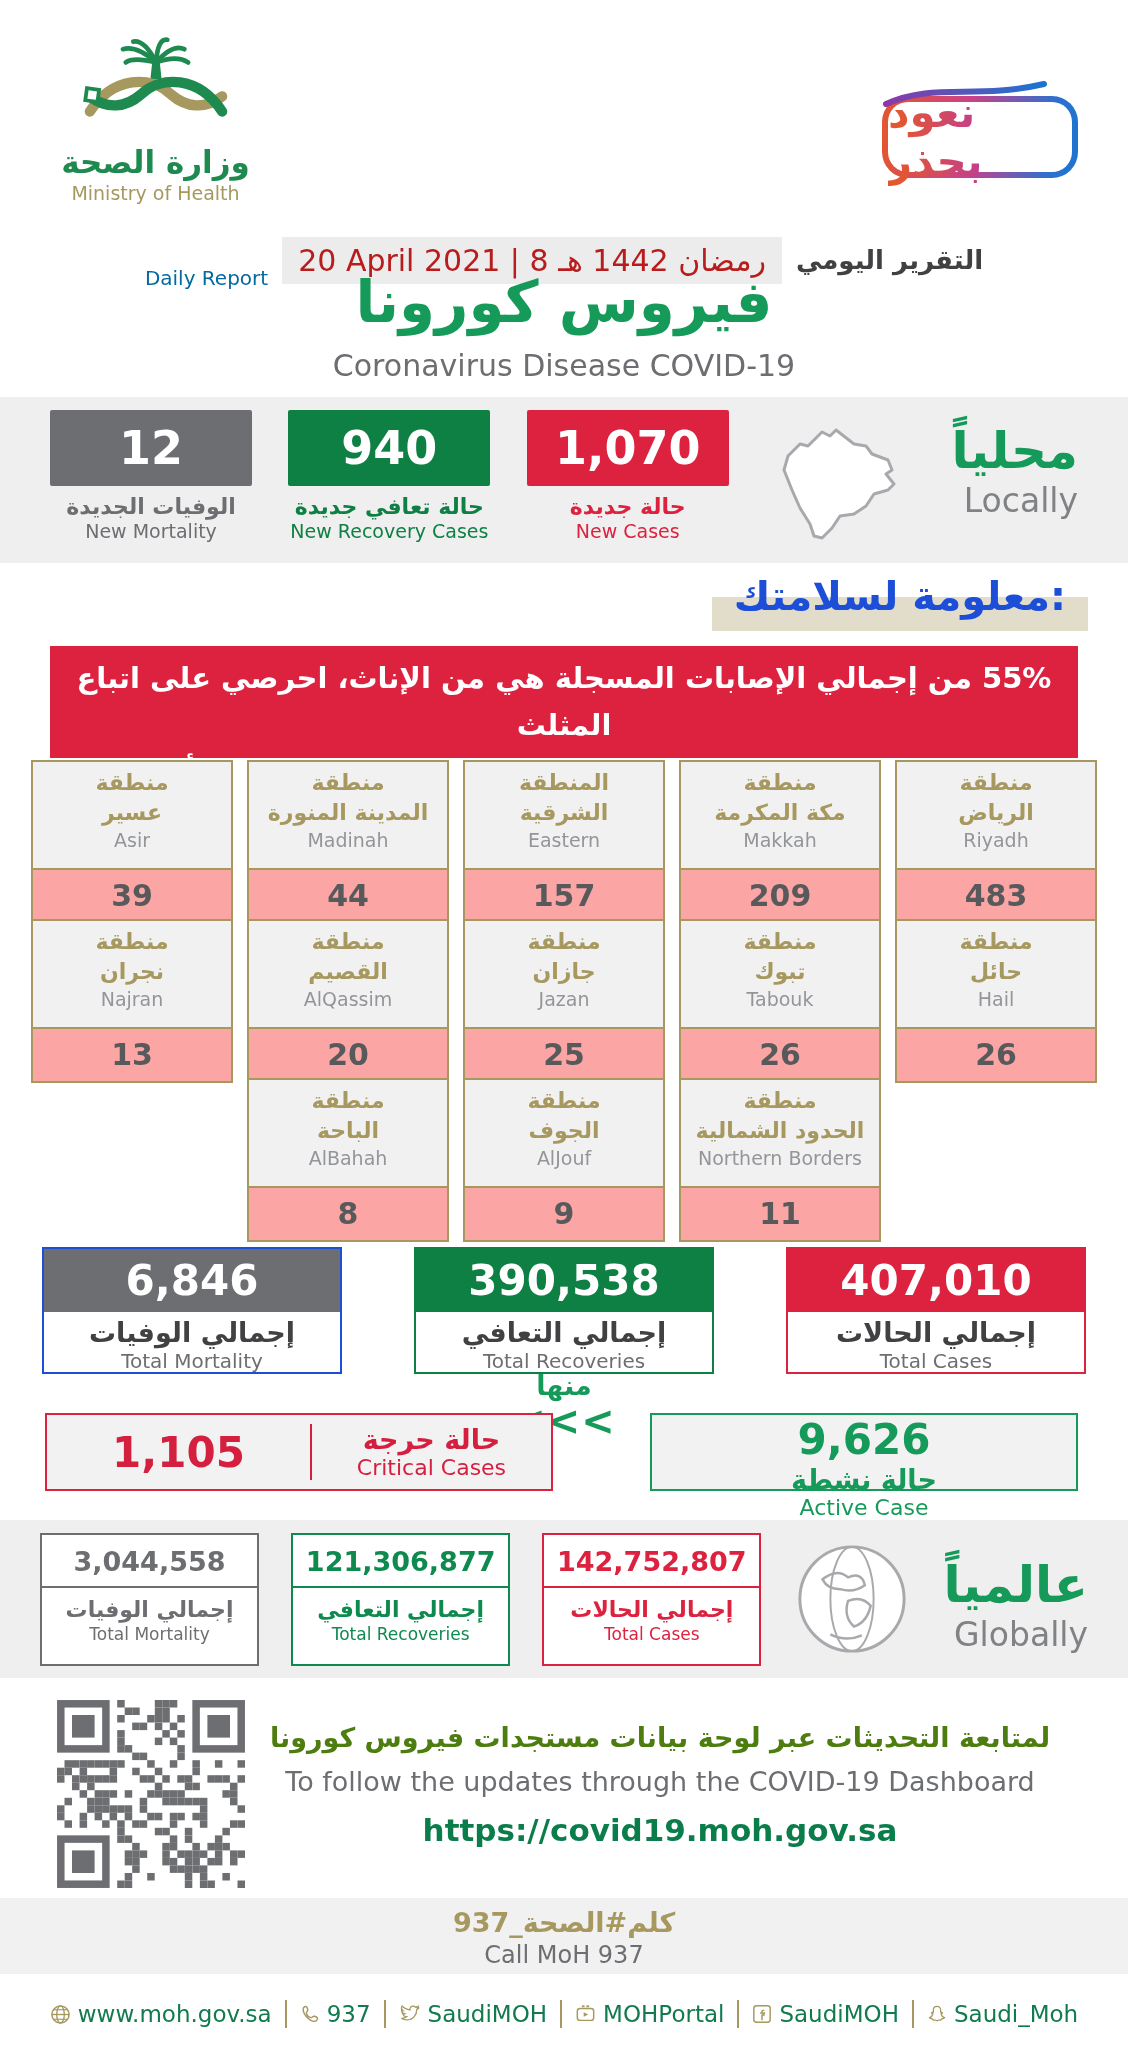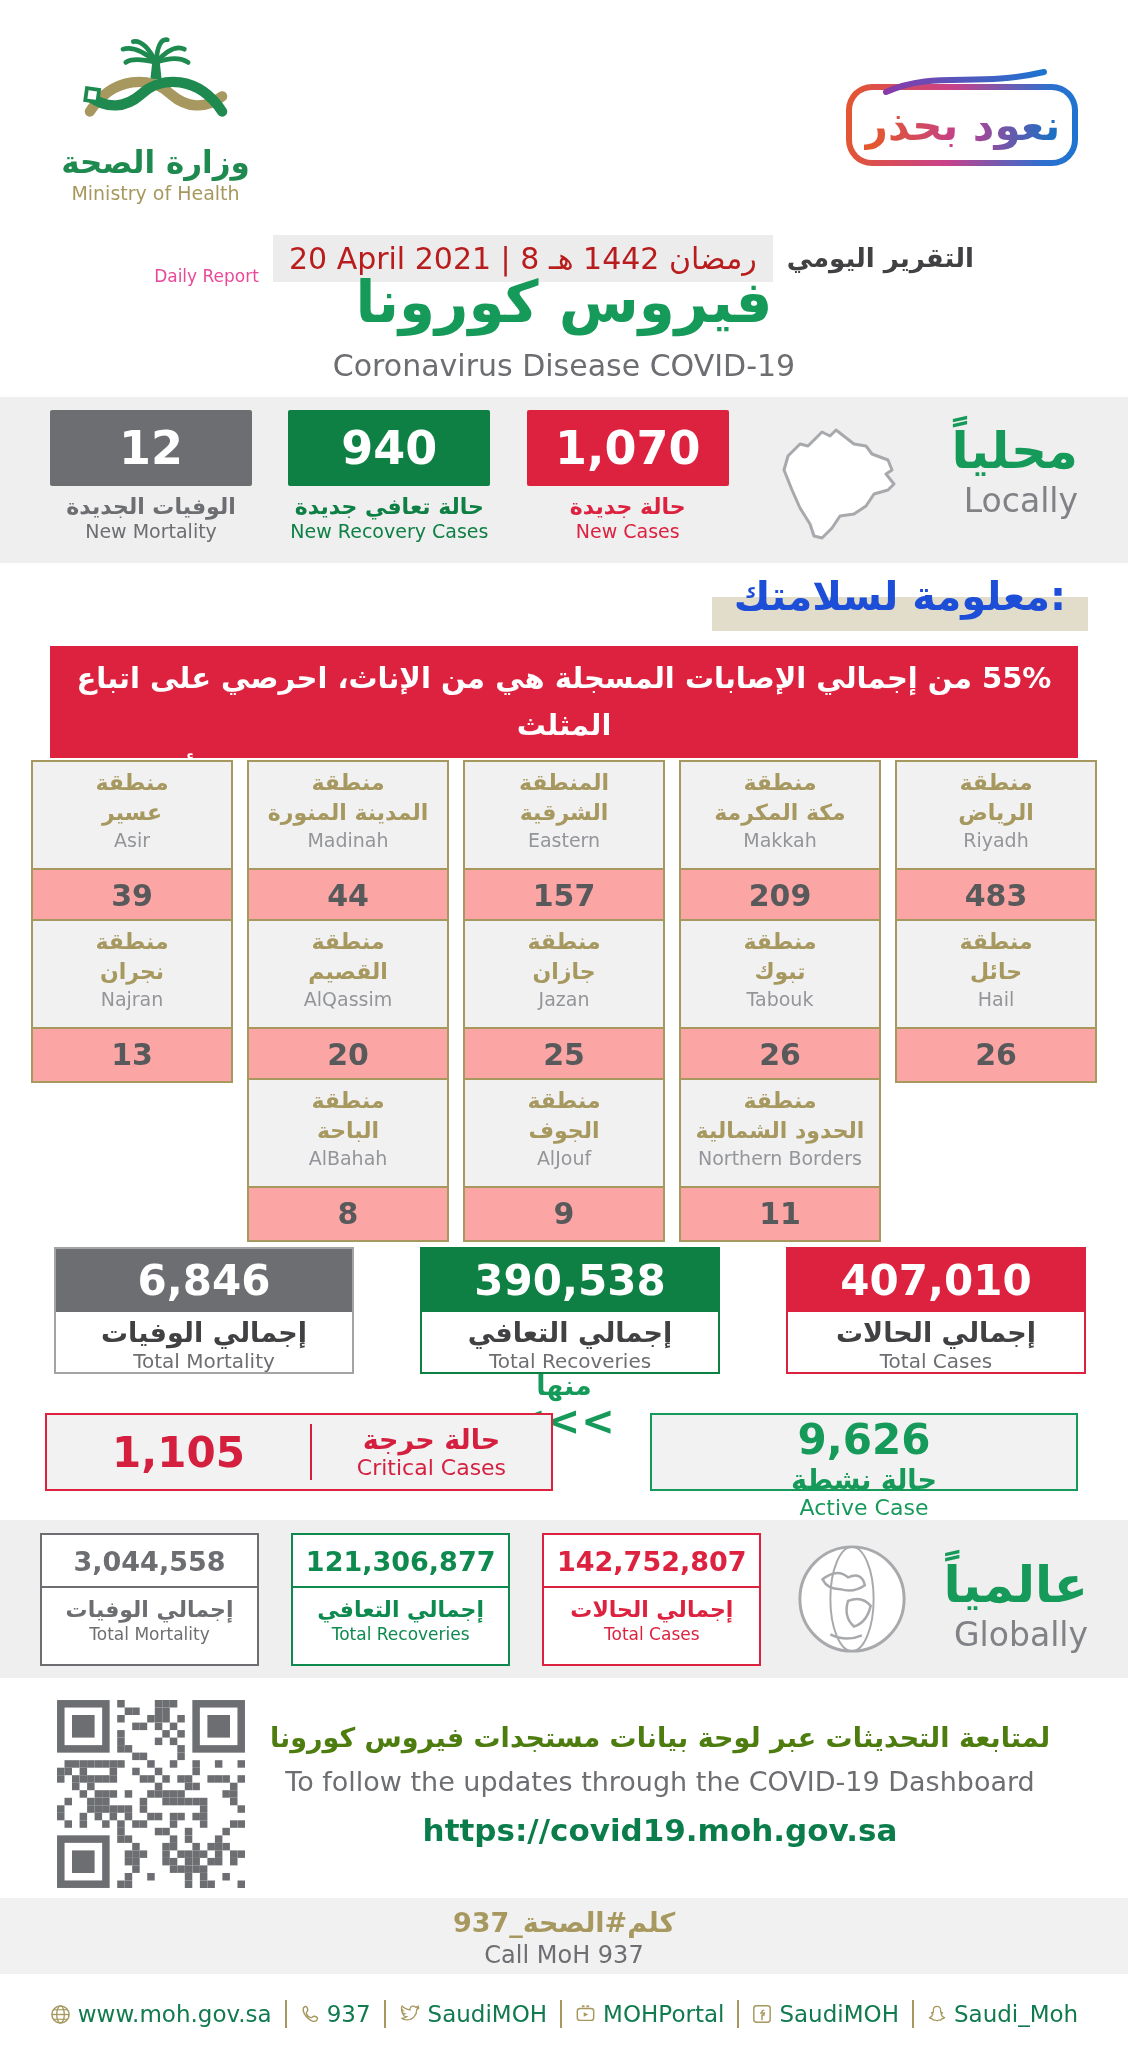--- a/index.html
+++ b/index.html
@@ -4,33 +4,33 @@
 <style>
   html,body{margin:0;padding:0;background:#ffffff;}
   .page{position:relative;width:1128px;height:2048px;background:#ffffff;overflow:hidden;
         font-family:"DejaVu Sans","Liberation Sans",sans-serif;color:#414042;}
 
   
   .logo{position:absolute;top:34px;left:58px;width:195px;text-align:center;}
   .logo-ar{font-size:31px;font-weight:bold;color:#1f8a50;margin-top:2px;}
   .logo-en{font-size:19px;color:#a6985e;margin-top:2px;}
 
-  .badge{position:absolute;top:84px;right:50px;width:232px;height:82px;border-radius:26px;
+  .badge{position:absolute;top:96px;right:50px;width:196px;height:82px;border-radius:26px;
          background:linear-gradient(95deg,#e4572e 0%,#c8418b 45%,#2f6fce 85%,#1b75d0 100%);
          padding:6px;box-sizing:border-box;}
   .badge-inner{width:100%;height:100%;background:#ffffff;border-radius:20px;
                display:flex;align-items:center;justify-content:center;}
   .badge-text{font-size:42px;font-weight:bold;
               background:linear-gradient(90deg,#e4572e 5%,#c13f8e 50%,#1e6fc4 95%);
               -webkit-background-clip:text;background-clip:text;color:transparent;}
   .badge-swoosh{position:absolute;top:-20px;right:28px;}
 
   .report-row{position:absolute;top:230px;left:0;width:1128px;display:flex;
               justify-content:center;align-items:center;gap:14px;}
-  .report-en{font-size:17px;color:#ec4899;margin-top:36px;}
+  .report-en{font-size:20px;color:#0369a1;margin-top:36px;}
   .date-pill{background:#ececec;color:#b91c1c;font-size:30px;padding:6px 16px;}
   .report-ar{font-size:26px;font-weight:bold;color:#414042;}
 
   .title-ar{position:absolute;top:268px;left:0;width:1128px;text-align:center;
             font-size:58px;font-weight:bold;color:#169a59;}
   .title-en{position:absolute;top:348px;left:0;width:1128px;text-align:center;
             font-size:30px;color:#6d6e71;}
 
   
   .local-band{position:absolute;top:397px;left:0;width:1128px;height:166px;background:#efeff0;
@@ -66,21 +66,21 @@
   .rc-ar{font-size:22px;font-weight:bold;color:#a6985e;line-height:30px;direction:rtl;}
   .rc-en{font-size:19px;color:#939598;margin-top:1px;}
   .rc-value{font-size:30px;font-weight:bold;color:#58595b;padding:8px 0 9px;}
 
   
   .totals-row{position:absolute;top:1247px;left:0;width:1128px;display:flex;
               justify-content:space-between;padding:0 42px;box-sizing:border-box;}
   .total-card{width:300px;height:127px;box-sizing:border-box;text-align:center;background:#ffffff;}
   .total-head{height:63px;display:flex;align-items:center;justify-content:center;
               color:#ffffff;font-size:42px;font-weight:bold;}
-  .total-card.mort{border:2px solid #a3a3a3;margin-left:12px;} .total-card.mort .total-head{background:#6d6e71;}
+  .total-card.mort{border:2px solid #1d4ed8;} .total-card.mort .total-head{background:#6d6e71;}
   .total-card.recov{border:2px solid #0e8044;} .total-card.recov .total-head{background:#0e8044;}
   .total-card.cases{border:2px solid #dd2240;} .total-card.cases .total-head{background:#dd2240;}
   .total-ar{font-size:27px;font-weight:bold;color:#414042;margin-top:5px;direction:rtl;}
   .total-en{font-size:20px;color:#6d6e71;margin-top:1px;}
 
   
   .minha{position:absolute;top:1370px;left:0;width:1128px;text-align:center;color:#169a59;}
   .minha-word{font-size:27px;font-weight:bold;}
   .minha-arrows{font-size:40px;font-weight:bold;letter-spacing:1px;line-height:40px;}
   .side-box{position:absolute;top:1413px;height:78px;background:#f2f2f3;box-sizing:border-box;

